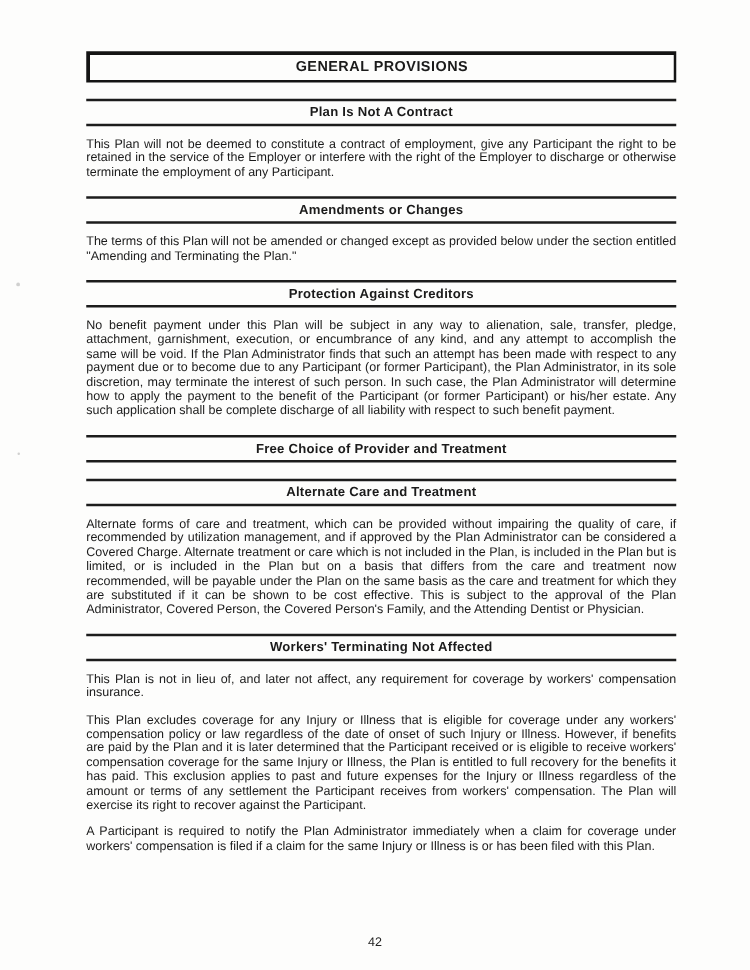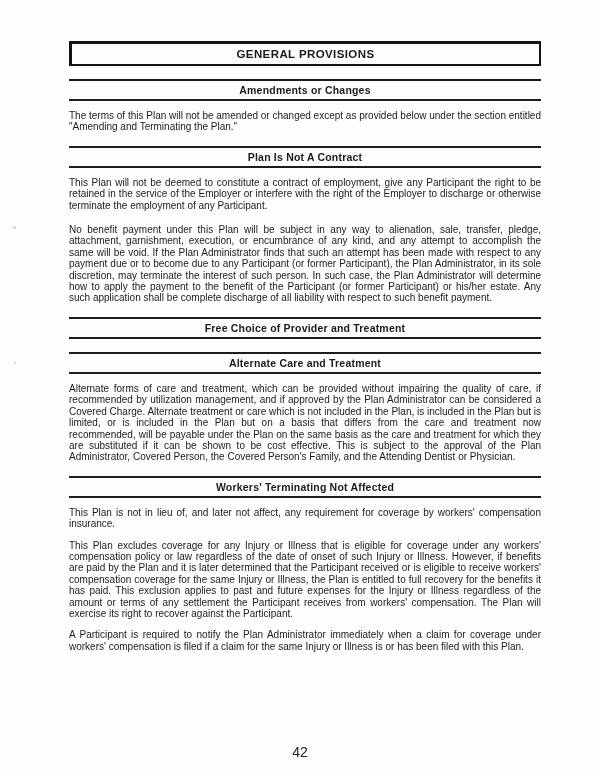--- a/index.html
+++ b/index.html
@@ -56,21 +56,21 @@
   }
   .section p:last-child {
     margin-bottom: 0;
   }
   .page-number {
     position: absolute;
     left: 0;
     right: 0;
     bottom: 16px;
     text-align: center;
-    font-size: 14px;
+    font-size: 10px;
     color: #222;
   }
   .scan-speck {
     position: absolute;
     width: 3px;
     height: 3px;
     border-radius: 50%;
     background: #9a9a9a;
     opacity: 0.45;
   }
@@ -83,30 +83,31 @@
 <div class="page">
 
   <span class="scan-speck speck-1"></span>
   <span class="scan-speck speck-2"></span>
 
   <div class="content">
 
     <div class="title-box">GENERAL PROVISIONS</div>
 
     <div class="section">
+      <div class="section-heading">Plan Is Not A Contract</div>
+      <p>This Plan will not be deemed to constitute a contract of employment, give any Participant the right to be retained in the service of the Employer or interfere with the right of the Employer to discharge or otherwise terminate the employment of any Participant.</p>
+    </div>
+
+    <div class="section">
       <div class="section-heading">Amendments or Changes</div>
       <p>The terms of this Plan will not be amended or changed except as provided below under the section entitled "Amending and Terminating the Plan."</p>
     </div>
 
     <div class="section">
-      <div class="section-heading">Plan Is Not A Contract</div>
-      <p>This Plan will not be deemed to constitute a contract of employment, give any Participant the right to be retained in the service of the Employer or interfere with the right of the Employer to discharge or otherwise terminate the employment of any Participant.</p>
-    </div>
-
-    <div class="section">
+      <div class="section-heading">Protection Against Creditors</div>
       <p>No benefit payment under this Plan will be subject in any way to alienation, sale, transfer, pledge, attachment, garnishment, execution, or encumbrance of any kind, and any attempt to accomplish the same will be void. If the Plan Administrator finds that such an attempt has been made with respect to any payment due or to become due to any Participant (or former Participant), the Plan Administrator, in its sole discretion, may terminate the interest of such person. In such case, the Plan Administrator will determine how to apply the payment to the benefit of the Participant (or former Participant) or his/her estate. Any such application shall be complete discharge of all liability with respect to such benefit payment.</p>
     </div>
 
     <div class="section">
       <div class="section-heading">Free Choice of Provider and Treatment</div>
     </div>
 
     <div class="section">
       <div class="section-heading">Alternate Care and Treatment</div>
       <p>Alternate forms of care and treatment, which can be provided without impairing the quality of care, if recommended by utilization management, and if approved by the Plan Administrator can be considered a Covered Charge. Alternate treatment or care which is not included in the Plan, is included in the Plan but is limited, or is included in the Plan but on a basis that differs from the care and treatment now recommended, will be payable under the Plan on the same basis as the care and treatment for which they are substituted if it can be shown to be cost effective. This is subject to the approval of the Plan Administrator, Covered Person, the Covered Person's Family, and the Attending Dentist or Physician.</p>

